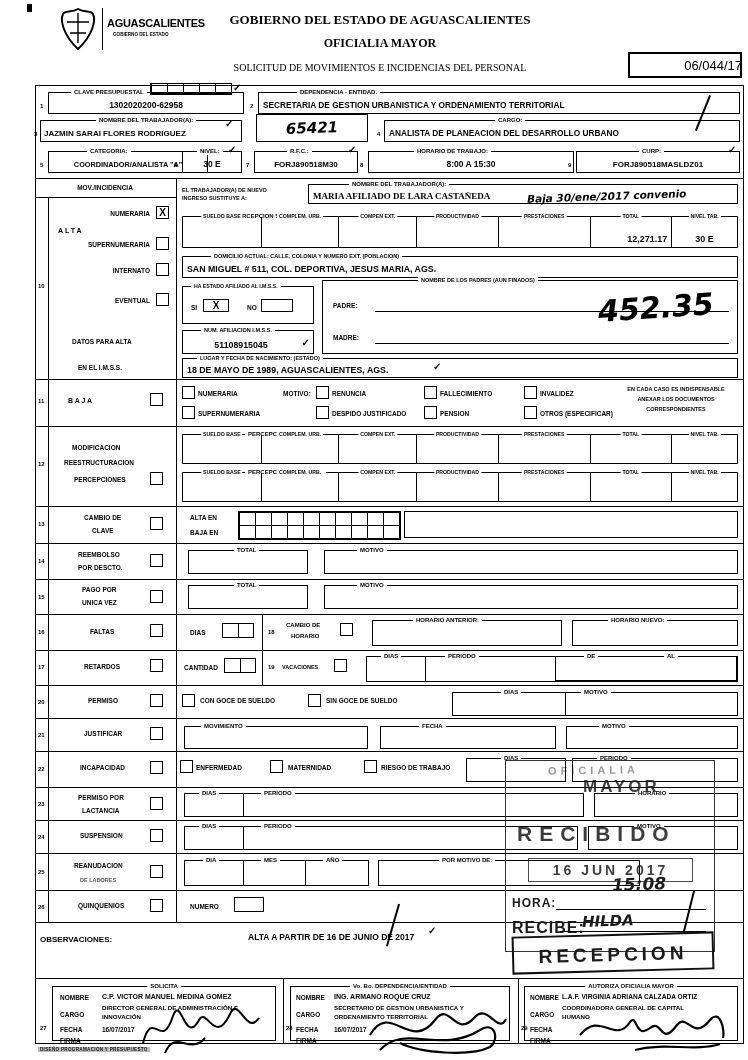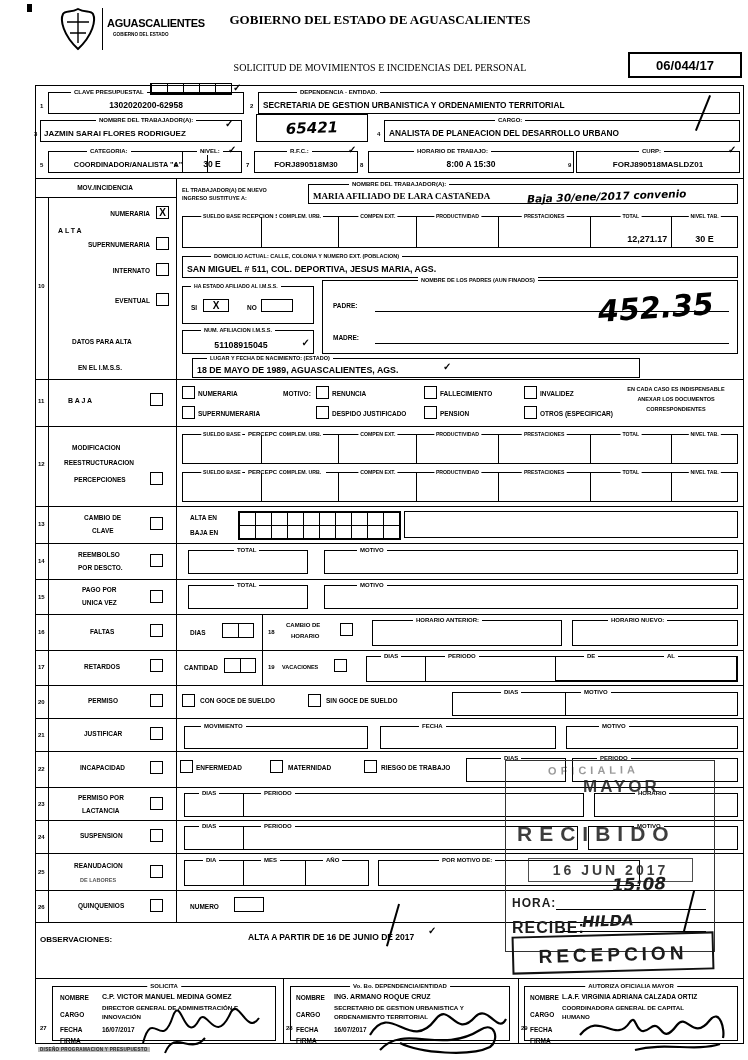--- a/index.html
+++ b/index.html
@@ -42,23 +42,24 @@
   <div class="abs" style="left:57px;top:7px;">
     <svg width="42" height="44" viewBox="0 0 40 44">
       <path d="M20 2 C27 6 33 3 35 7 C38 13 35 28 20 42 C5 28 2 13 5 7 C7 3 13 6 20 2 Z" fill="none" stroke="#000" stroke-width="2"></path>
       <path d="M9 15 H31 M20 6 V36 M12 26 H28" stroke="#000" stroke-width="1.4" fill="none"></path>
     </svg>
   </div>
   <div class="vline" style="left:102px;top:8px;height:42px;"></div>
   <div class="lbl" style="left:107px;top:17px;font-size:11px;line-height:12px;letter-spacing:-0.3px;">AGUASCALIENTES</div>
   <div class="lbl" style="left:113px;top:31px;font-size:4.6px;">GOBIERNO DEL ESTADO</div>
   <div class="abs serif" style="left:200px;top:12px;width:360px;text-align:center;font-size:13px;font-weight:bold;">GOBIERNO DEL ESTADO DE AGUASCALIENTES</div>
+  <div class="abs serif" style="left:200px;top:36px;width:360px;text-align:center;font-size:12px;font-weight:bold;">OFICIALIA MAYOR</div>
   <div class="abs serif" style="left:140px;top:62px;width:480px;text-align:center;font-size:10px;font-weight:normal;">SOLICITUD DE MOVIMIENTOS E INCIDENCIAS DEL PERSONAL</div>
   <div class="b" style="left:628px;top:52px;width:114px;height:26px;border-width:2px;"></div>
-  <div class="abs" style="left:628px;top:58px;width:114px;text-align:center;font-size:13px;font-weight:bold;">06/044/17</div>
+  <div class="abs" style="left:628px;top:58px;width:114px;text-align:right;font-size:13px;font-weight:normal;">06/044/17</div>
 
   <div class="b" style="left:35px;top:85px;width:709px;height:959px;border-width:1.6px;"></div>
 
   <span class="num" style="left:40px;top:103px;">1</span>
   <div class="fld" style="left:48px;top:92px;width:196px;height:22px;">
     <span class="lg" style="left:22px;">CLAVE PRESUPUESTAL</span>
     <span class="abs" style="left:0;right:0;bottom:3px;text-align:center;font-size:8.5px;font-weight:bold;">1302020200-62958</span>
   </div>
   <div class="grid13" style="left:150px;top:83px;width:80px;height:10px;background-size:auto;"></div>
   <span class="chk" style="left:233px;top:82px;">✓</span>
@@ -192,21 +193,21 @@
     <div class="uline" style="left:52px;top:62px;right:8px;"></div>
   </div>
   <span class="abs hand" style="left:598px;top:290px;font-size:30px;transform:rotate(-4deg);">452.35</span>
 
   <div class="fld" style="left:182px;top:330px;width:132px;height:24px;">
     <span class="lg" style="left:18px;font-size:5.5px;">NUM. AFILIACION I.M.S.S.</span>
     <span class="abs" style="left:0;right:14px;bottom:3px;text-align:center;font-size:8.8px;font-weight:bold;">51108915045</span>
     <span class="chk" style="right:3px;top:6px;">✓</span>
   </div>
 
-  <div class="fld" style="left:192px;top:358px;width:448px;height:20px;">
+  <div class="fld" style="left:182px;top:358px;width:556px;height:20px;">
     <span class="lg" style="left:14px;font-size:5.5px;">LUGAR Y FECHA DE NACIMIENTO: (ESTADO)</span>
     <span class="abs" style="left:4px;bottom:2px;font-size:8.8px;font-weight:bold;white-space:nowrap;">18 DE MAYO DE 1989, AGUASCALIENTES, AGS.</span>
     <span class="chk" style="left:250px;top:2px;">✓</span>
   </div>
 
   <div class="hline" style="left:35px;top:379px;width:709px;"></div>
 
   <span class="num" style="left:38px;top:398px;">11</span>
   <div class="lbl" style="left:68px;top:397px;font-size:7px;">B A J A</div>
   <div class="cb" style="left:150px;top:393px;"></div>

